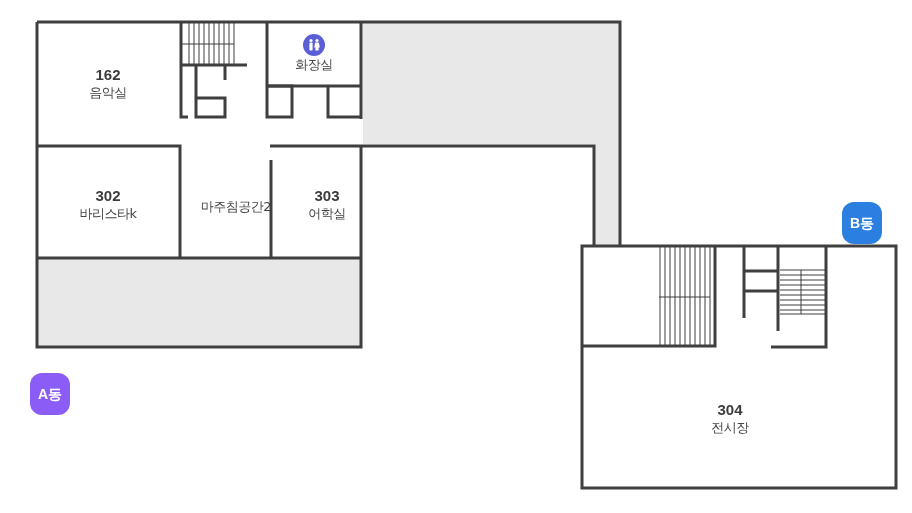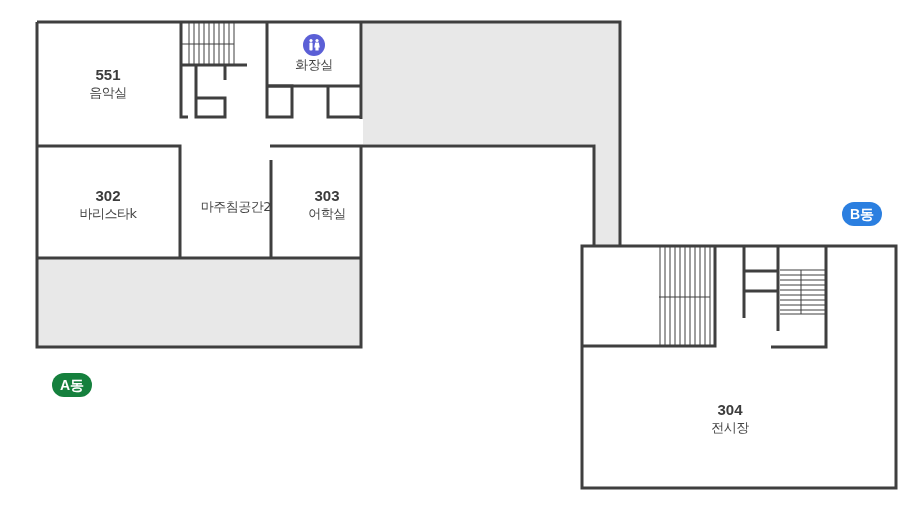--- a/index.html
+++ b/index.html
@@ -1,21 +1,21 @@
 <!DOCTYPE html>
 <html><head>
 <meta charset="utf-8">
 <style>
   html,body{margin:0;padding:0;background:#fff;}
   body{width:912px;height:513px;position:relative;overflow:hidden;font-family:"DejaVu Sans","Liberation Sans",sans-serif;}
   svg.plan{position:absolute;left:0;top:0;}
   .lbl{position:absolute;text-align:center;color:#3a3a3a;transform:translateX(-50%);white-space:nowrap;}
   .num{font-family:"Liberation Sans",sans-serif;font-weight:bold;font-size:15px;color:#3c3c3c;line-height:18px;}
   .nm{font-size:13px;color:#444;line-height:18px;letter-spacing:-0.5px;}
-  .badge{position:absolute;color:#fff;font-weight:bold;font-size:14px;border-radius:12px;height:24px;line-height:24px;padding:0 8px;font-family:"Liberation Sans",sans-serif;}
+  .badge{position:absolute;color:#fff;font-weight:bold;font-size:14px;border-radius:12px;height:24px;line-height:24px;padding:9px 8px;font-family:"Liberation Sans",sans-serif;}
   .wc{position:absolute;left:303px;top:34px;width:22px;height:22px;border-radius:50%;display:flex;align-items:center;justify-content:center;}
 </style>
 </head>
 <body>
 
 <svg class="plan" width="912" height="513" viewBox="0 0 912 513">
 
   <g fill="#e8e8e8">
     <rect x="363" y="22" width="256" height="122"></rect>
     <rect x="594" y="144" width="25" height="102"></rect>
@@ -89,21 +89,21 @@
       <line x1="780" y1="295" x2="825" y2="295"></line>
     <line x1="780" y1="300" x2="825" y2="300"></line>
       <line x1="780" y1="305" x2="825" y2="305"></line>
     <line x1="780" y1="310" x2="825" y2="310"></line>
       <line x1="780" y1="314" x2="825" y2="314"></line>
     <line x1="801" y1="270" x2="801" y2="314"></line>
   </g>
 </svg>
 
 <div class="lbl" style="left:108px;top:66px;">
-  <div class="num">551</div>
+  <div class="num">162</div>
   <div class="nm">음악실</div>
 </div>
 <div class="lbl" style="left:108px;top:187px;">
   <div class="num">302</div>
   <div class="nm">바리스타k</div>
 </div>
 <div class="lbl" style="left:327px;top:187px;">
   <div class="num">303</div>
   <div class="nm">어학실</div>
 </div>
@@ -119,14 +119,14 @@
     <circle cx="4" cy="2.5" r="1.6"></circle>
       <rect x="2.4" y="4.5" width="3.2" height="8" rx="1"></rect>
     <circle cx="10" cy="2.5" r="1.6"></circle>
       <path d="M8.2 4.5h3.6l1 5h-1.2v3h-3.2v-3H7.2z"></path>
   </svg>
 </div>
 <div class="lbl" style="left:314px;top:56px;">
   <div class="nm">화장실</div>
 </div>
 
-<div class="badge" style="left:52px;top:373px;background:#15803d;">A동</div>
+<div class="badge" style="left:30px;top:373px;background:#8b5cf6;">A동</div>
 <div class="badge" style="left:842px;top:202px;background:#2b7fe0;">B동</div>
 
 </body></html>

